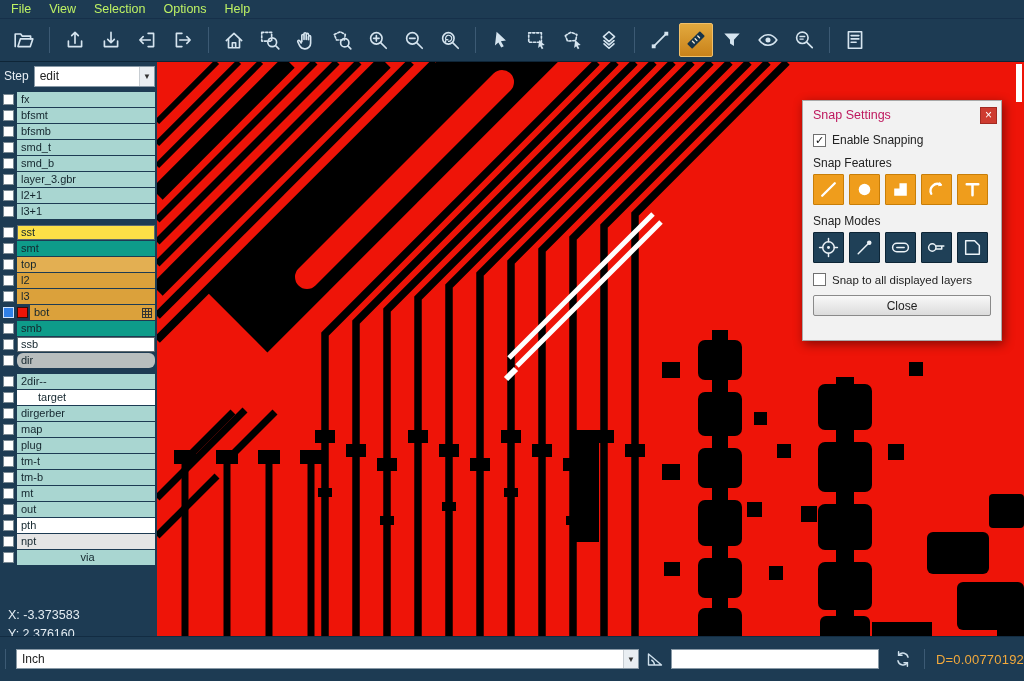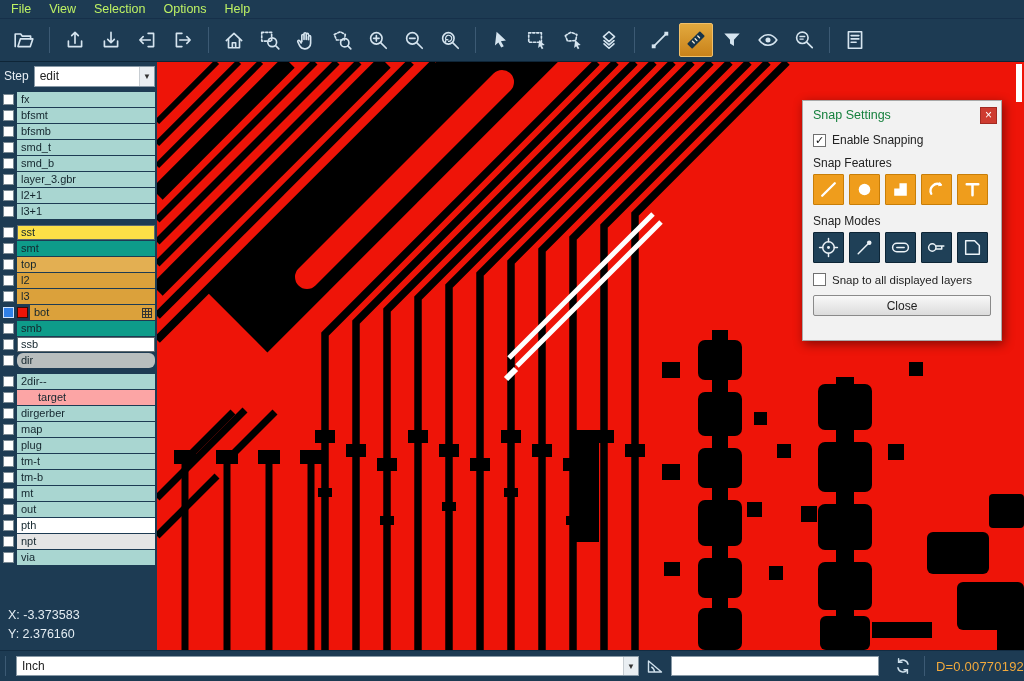--- a/index.html
+++ b/index.html
@@ -62,42 +62,42 @@
   
   .canvas-wrap{position:relative;flex:1;overflow:hidden;background:#ee1408;}
   .canvas-wrap svg.pcb{position:absolute;left:0;top:0;width:100%;height:100%;display:block;}
   
   .snap-dialog{
     position:absolute;left:645px;top:38px;width:200px;height:241px;
     background:#f2f2f2;border:1px solid #a9a9a9;box-shadow:2px 3px 10px rgba(0,0,0,.45);
     padding:0 10px 8px 10px;
   }
   .sd-titlebar{display:flex;align-items:center;justify-content:space-between;height:24px;margin:2px -6px 0 0;}
-  .sd-title{font-size:12.5px;color:#15803d;}
+  .sd-title{font-size:12.5px;color:#be185d;}
   .sd-close{width:17px;height:17px;background:#ce3b30;color:#fff;font-size:12px;line-height:15px;
     text-align:center;border:1px solid #a32a22;cursor:default;}
   .sd-row{display:flex;align-items:center;margin-top:6px;}
   .dcb{width:13px;height:13px;background:#fff;border:1px solid #707070;margin-right:6px;flex:none;
     font-size:11px;line-height:11px;text-align:center;color:#111;}
   .dcb.checked::after{content:"\2713";}
   .sd-label{font-size:12px;color:#222;}
   .sd-section{font-size:12px;color:#222;margin-top:9px;}
   .sd-btnrow{display:flex;gap:5px;margin-top:4px;}
   .snap-btn{width:31px;height:31px;display:flex;align-items:center;justify-content:center;border-radius:1px;}
   .snap-btn svg{width:21px;height:21px;}
   .snap-btn.orange{background:#ef9d1c;border:1px solid #c87e08;color:#fff;}
   .snap-btn.navy{background:#1f4057;border:1px solid #0d2536;color:#ecf3f8;}
   .sd-close-btn{
     display:block;width:100%;height:21px;margin-top:9px;
     background:linear-gradient(#f8f8f8,#dcdcdc);border:1px solid #8a8a8a;border-radius:2px;
     font-size:12px;color:#222;font-family:"Liberation Sans",sans-serif;
   }
   
   .statusbar{
-    position:absolute;left:0;bottom:0;width:100%;height:31px;
+    position:absolute;left:0;bottom:0;width:100%;height:45px;
     background:#1d3b53;border-top:1px solid #122c42;
     display:flex;align-items:center;color:#d5e4ef;
   }
   .sb-sep{width:1px;height:20px;background:#3c5a74;margin:0 5px;}
   .unit-combo{width:52px;height:20px;margin-left:5px;}
   .sb-icon{width:20px;height:20px;margin:0 6px;color:#cfe0ec;}
   .sb-input{width:208px;height:20px;border:1px solid #8899a6;background:#fff;font-size:12px;padding:0 4px;margin-right:8px;}
   .distance{font-size:13px;color:#f2a93c;margin-left:6px;letter-spacing:.2px;}
 </style>
 </head>
@@ -421,21 +421,21 @@
             </div>
           </div>
           <div class="layer-row">
             <span class="lcb"></span>
             <div class="strip" style="background:#a9d6d1;">
               <span>2dir--</span>
             </div>
           </div>
           <div class="layer-row">
             <span class="lcb"></span>
-            <div class="strip" style="background:#fca5a5;padding-left:20px;">
+            <div class="strip" style="background:#ffffff;padding-left:20px;">
               <span>target</span>
             </div>
           </div>
           <div class="layer-row">
             <span class="lcb"></span>
             <div class="strip" style="background:#a9d6d1;">
               <span>dirgerber</span>
             </div>
           </div>
           <div class="layer-row">
@@ -481,21 +481,21 @@
             </div>
           </div>
           <div class="layer-row">
             <span class="lcb"></span>
             <div class="strip" style="background:#e5e5e5;">
               <span>npt</span>
             </div>
           </div>
           <div class="layer-row">
             <span class="lcb"></span>
-            <div class="strip" style="background:#a9d6d1;">
+            <div class="strip" style="background:#a9d6d1;justify-content:center;">
               <span>via</span>
             </div>
           </div>
         </div>
       <div class="coords">
         <div>X: -3.373583</div>
         <div>Y: 2.376160</div>
       </div>
     </div>
 

